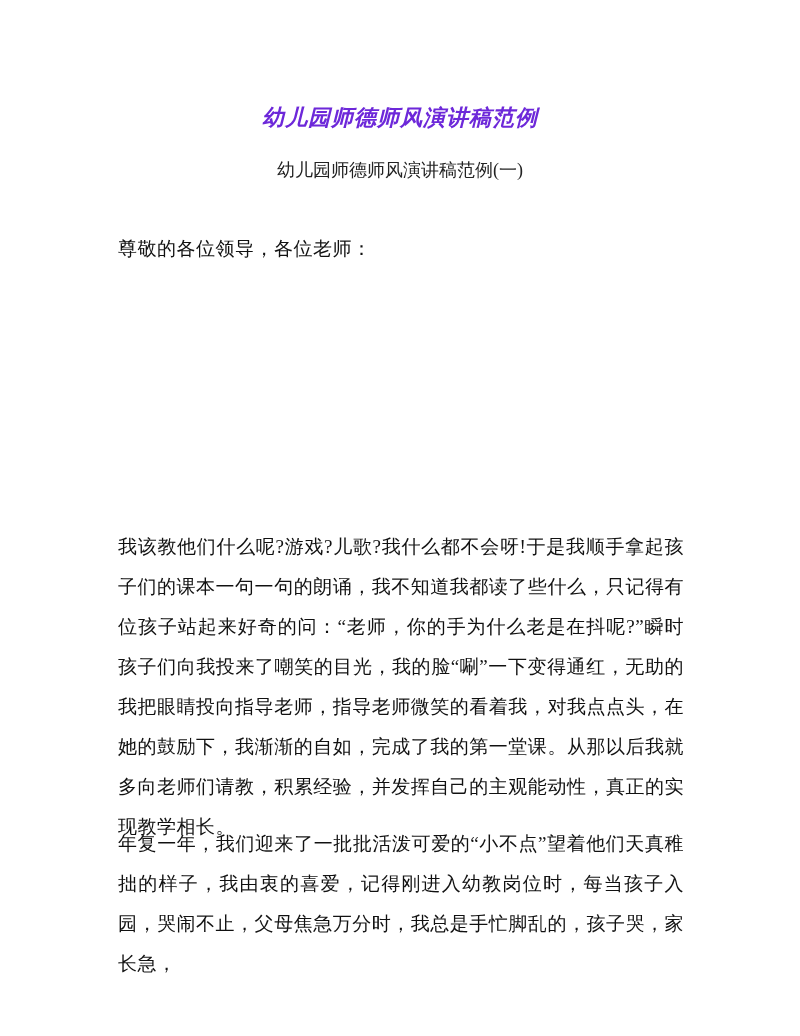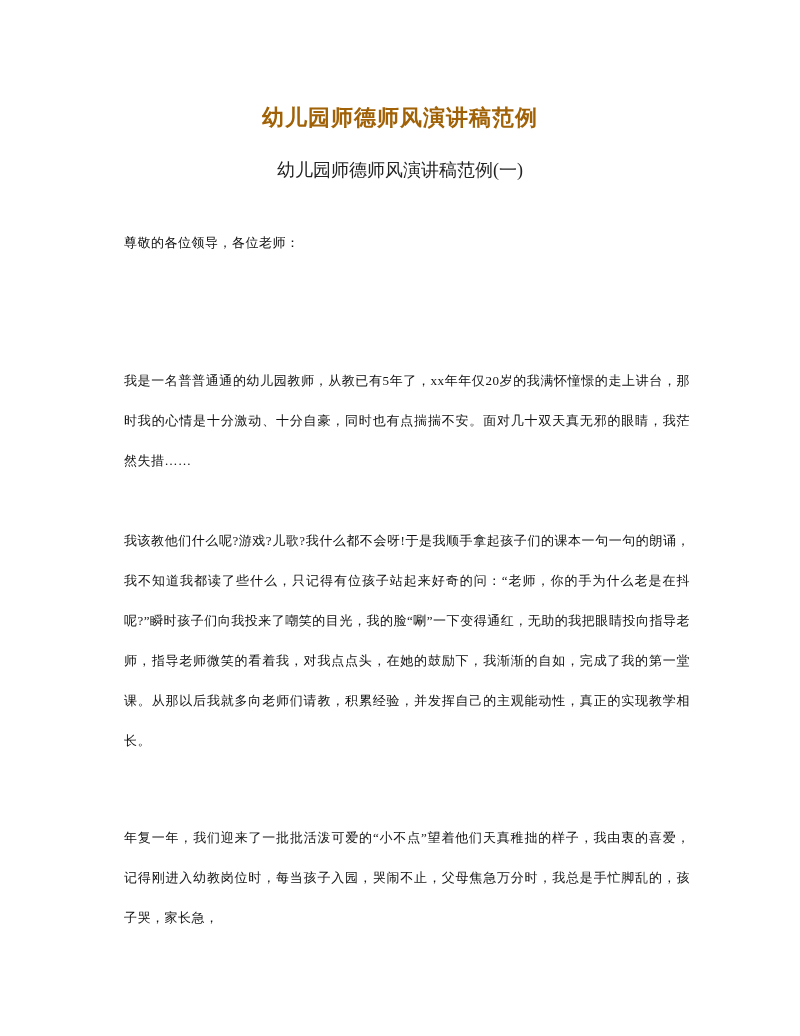--- a/index.html
+++ b/index.html
@@ -34,26 +34,25 @@
     width: 100%;
     text-align: center;
     font-size: 18px;
     line-height: 26px;
     color: #222222;
   }
   .body-para {
     position: absolute;
     left: 118px;
     width: 566px;
-    font-size: 13px;
+    font-size: 19px;
     line-height: 40px;
     text-align: justify;
     color: #111111;
     letter-spacing: 0.5px;
-    margin-left: 6px;
   }
   .para-greeting { top: 210px; }
   .para-intro    { top: 262px; text-indent: 37px; }
   .para-1        { top: 348px; }
   .para-2        { top: 508px; }
   .para-3        { top: 805px; }
   .page-footer {
     position: absolute;
     top: 957px;
     left: 0;
@@ -63,27 +62,26 @@
     line-height: 20px;
     letter-spacing: 2px;
     color: #222222;
   }
 </style>
 </head>
 <body>
 
 <div class="page">
 
-  <h1 class="doc-title" style="color: #a16207;">幼儿园师德师风演讲稿范例</h1>
+  <h1 class="doc-title" style="color: #6d28d9; font-style: italic;">幼儿园师德师风演讲稿范例</h1>
 
   <div class="doc-subtitle">幼儿园师德师风演讲稿范例(一)</div>
 
   <p class="body-para para-greeting">尊敬的各位领导，各位老师：</p>
 
 
-  <p class="body-para para-1">我是一名普普通通的幼儿园教师，从教已有5年了，xx年年仅20岁的我满怀憧憬的走上讲台，那时我的心情是十分激动、十分自豪，同时也有点揣揣不安。面对几十双天真无邪的眼睛，我茫然失措……</p>
 
   <p class="body-para para-2">我该教他们什么呢?游戏?儿歌?我什么都不会呀!于是我顺手拿起孩子们的课本一句一句的朗诵，我不知道我都读了些什么，只记得有位孩子站起来好奇的问：“老师，你的手为什么老是在抖呢?”瞬时孩子们向我投来了嘲笑的目光，我的脸“唰”一下变得通红，无助的我把眼睛投向指导老师，指导老师微笑的看着我，对我点点头，在她的鼓励下，我渐渐的自如，完成了我的第一堂课。从那以后我就多向老师们请教，积累经验，并发挥自己的主观能动性，真正的实现教学相长。</p>
 
   <p class="body-para para-3">年复一年，我们迎来了一批批活泼可爱的“小不点”望着他们天真稚拙的样子，我由衷的喜爱，记得刚进入幼教岗位时，每当孩子入园，哭闹不止，父母焦急万分时，我总是手忙脚乱的，孩子哭，家长急，</p>
 
 
 </div>
 
 </body></html>

